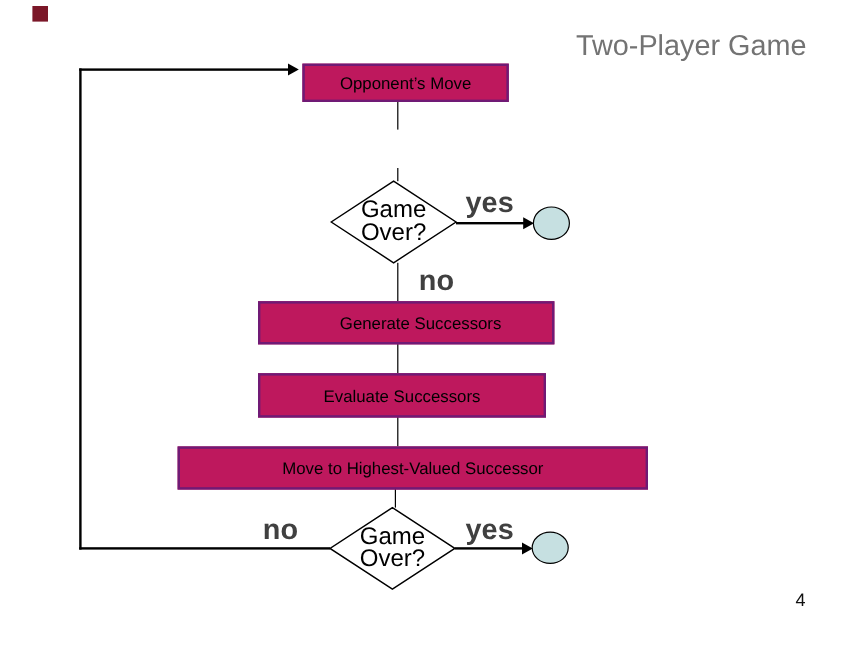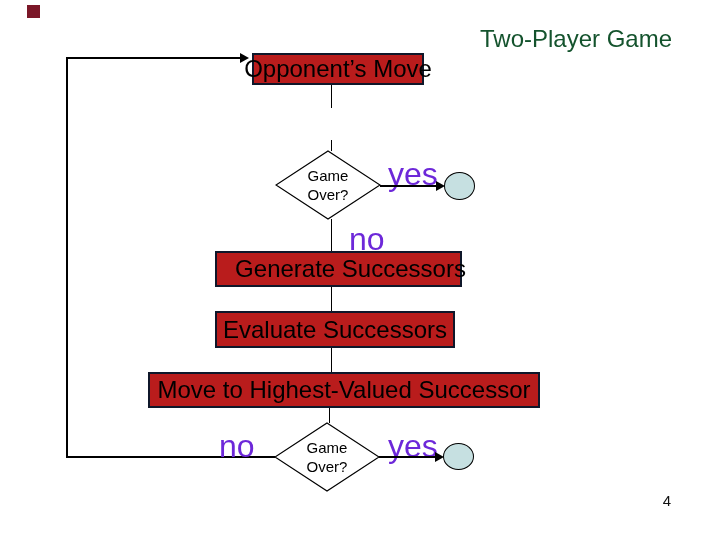--- a/index.html
+++ b/index.html
@@ -4,28 +4,28 @@
 <style>
   html,body{margin:0;padding:0;background:#ffffff;}
   .slide{
     position:relative;width:720px;height:540px;background:#ffffff;overflow:hidden;
     font-family:"Liberation Sans",sans-serif;color:#000;
   }
   
   .accent-square{position:absolute;left:27px;top:5px;width:13px;height:13px;background:#7B1728;}
   .slide-title{
     position:absolute;left:480px;top:26px;width:200px;text-align:left;
-    font-size:24px;line-height:26px;color:#14532d;white-space:nowrap;
+    font-size:24px;line-height:26px;color:#737373;white-space:nowrap;
   }
   .page-number{position:absolute;left:655px;top:492px;width:24px;text-align:center;font-size:15px;color:#111;}
   
   .pbox{
-    position:absolute;background:#b91c1c;border:2px solid #0f172a;box-sizing:border-box;
+    position:absolute;background:#be185d;border:2px solid #701a75;box-sizing:border-box;
     display:flex;align-items:center;justify-content:center;
-    font-size:24px;white-space:nowrap;
+    font-size:14px;white-space:nowrap;
   }
   .box1{left:252px;top:53px;width:172px;height:32px;}
   .box2{left:222px;top:108px;width:225px;height:32px;}
   .box3{left:215px;top:251px;width:247px;height:36px;padding-left:24px;}
   .box4{left:215px;top:311px;width:240px;height:37px;}
   .box5{left:148px;top:372px;width:392px;height:36px;}
   
   .line{position:absolute;background:#000;}
   .lh{height:2px;} .lv{width:2px;}
   .conn{position:absolute;background:#000;width:1px;}
@@ -33,31 +33,31 @@
   .ah-right{
     position:absolute;width:0;height:0;
     border-top:5px solid transparent;border-bottom:5px solid transparent;border-left:9px solid #000;
   }
   
   .diamond{position:absolute;width:106px;height:70px;}
   .diamond svg{display:block;}
   .diamond-text{
     position:absolute;left:0;top:0;width:106px;height:70px;
     display:flex;flex-direction:column;align-items:center;justify-content:center;
-    font-size:15px;line-height:19px;text-align:center;
+    font-size:20px;line-height:19px;text-align:center;
   }
   .d1{left:275px;top:150px;}
   .d2{left:274px;top:422px;}
   
   .terminal{
     position:absolute;width:31px;height:28px;border-radius:50%;
     background:#C6E0E1;border:1px solid #000;box-sizing:border-box;
   }
   
-  .edge-label{position:absolute;font-size:32px;color:#6d28d9;white-space:nowrap;}
+  .edge-label{position:absolute;font-size:24px;color:#404040;white-space:nowrap;font-weight:bold;}
 </style>
 </head>
 <body>
 
 <div class="slide">
 
   <div class="accent-square"></div>
   <div class="slide-title">Two-Player Game</div>
   <div class="page-number">4</div>
 

